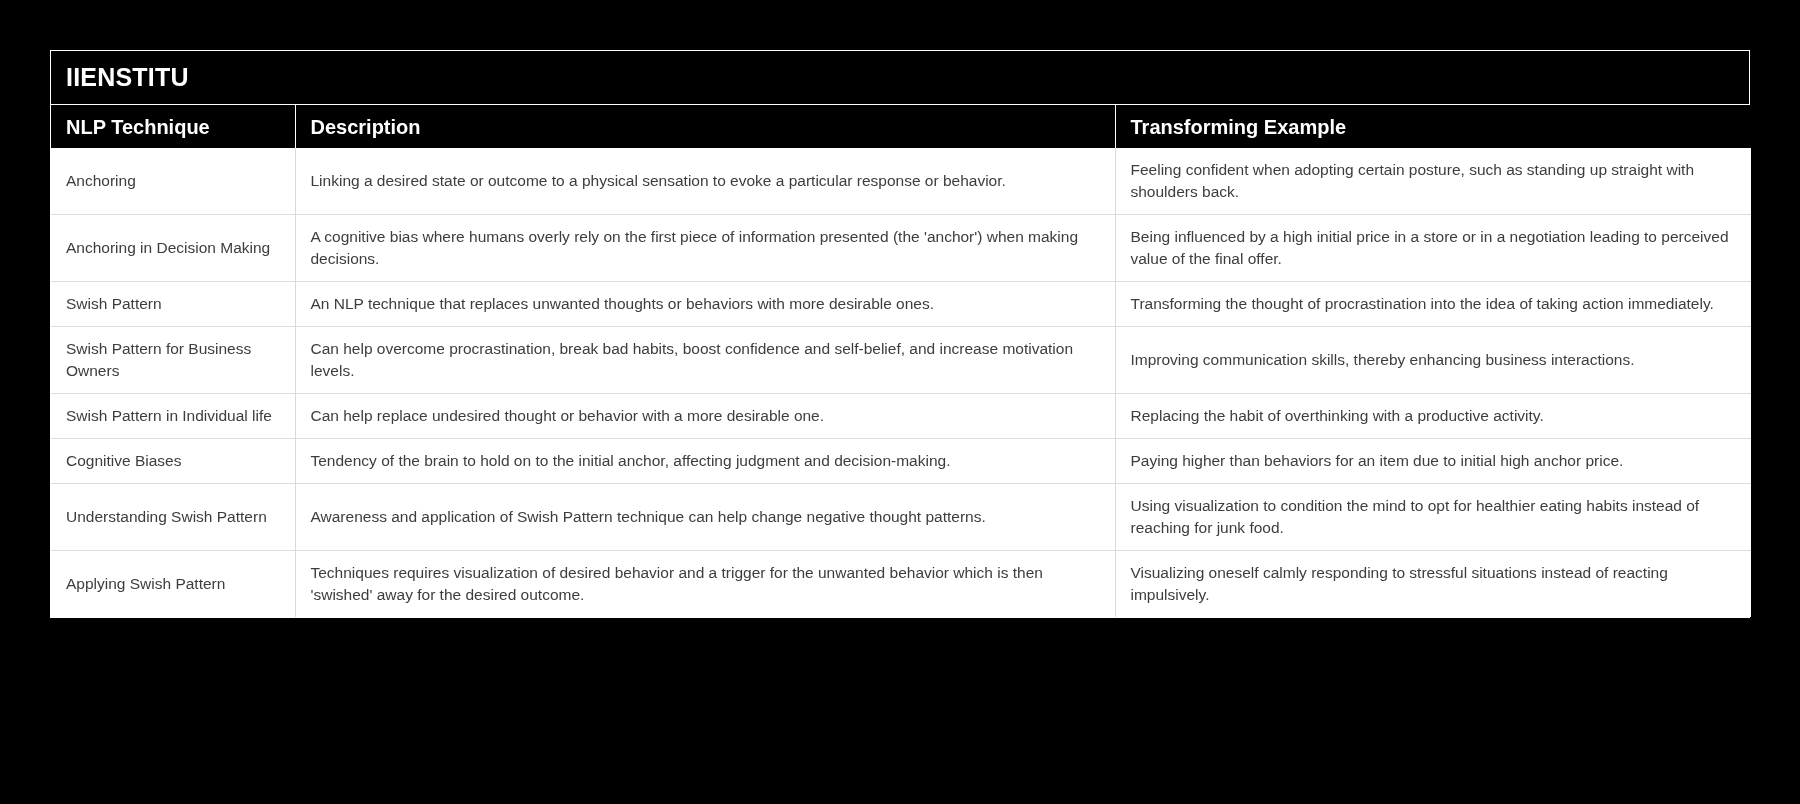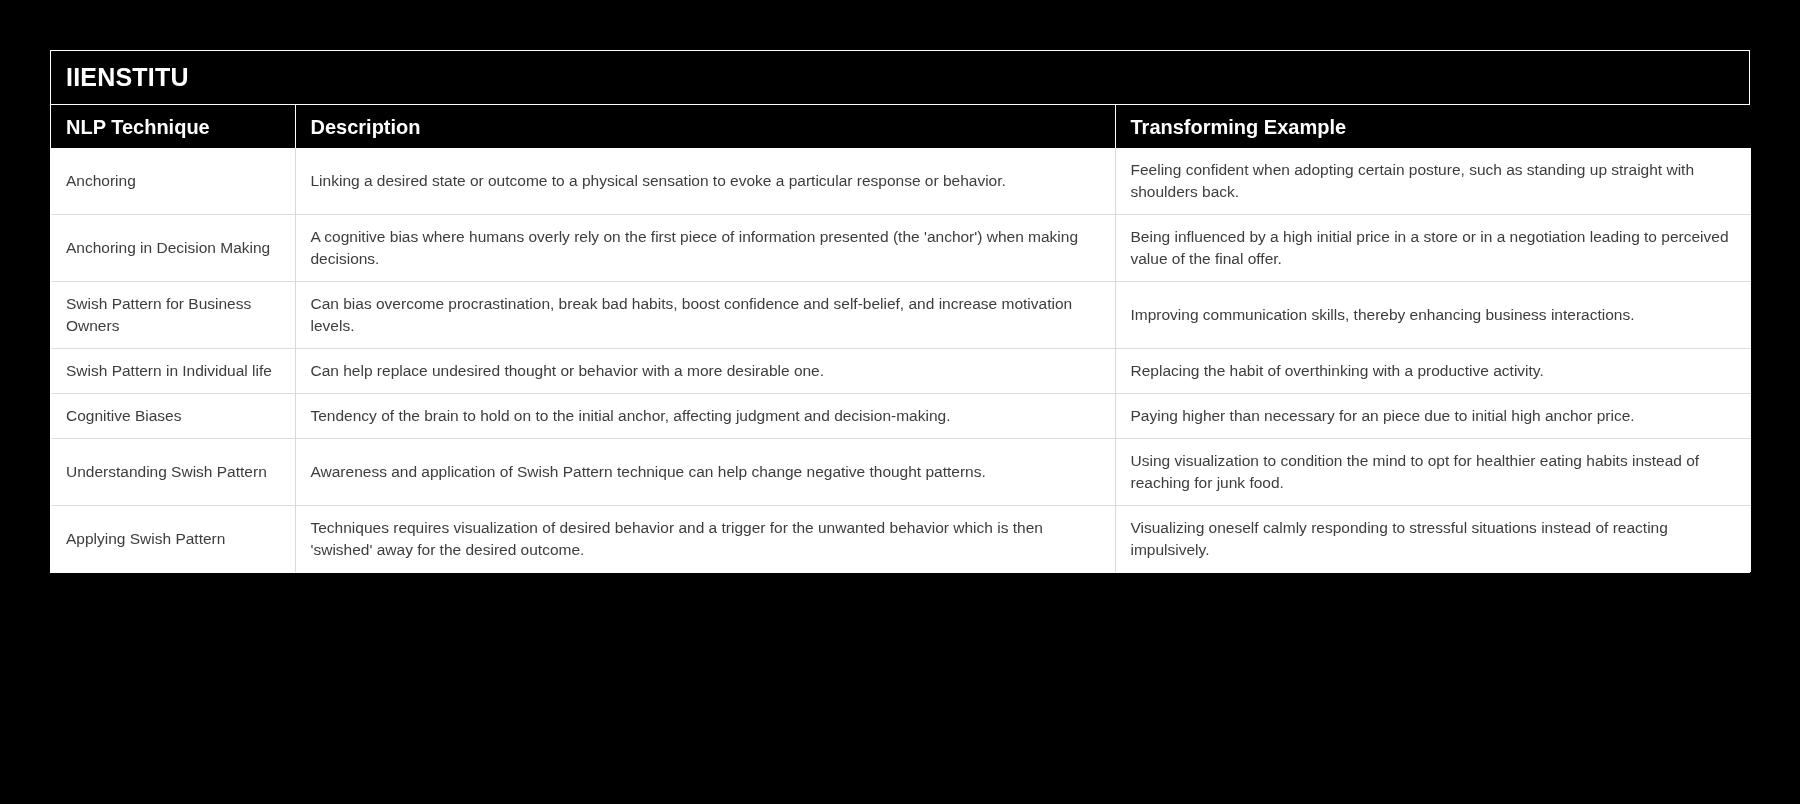--- a/index.html
+++ b/index.html
@@ -88,33 +88,38 @@
         <td>Anchoring</td>
         <td>Linking a desired state or outcome to a physical sensation to evoke a particular response or behavior.</td>
         <td>Feeling confident when adopting certain posture, such as standing up straight with shoulders back.</td>
       </tr>
       <tr>
         <td>Anchoring in Decision Making</td>
         <td>A cognitive bias where humans overly rely on the first piece of information presented (the 'anchor') when making decisions.</td>
         <td>Being influenced by a high initial price in a store or in a negotiation leading to perceived value of the final offer.</td>
       </tr>
       <tr>
+        <td>Swish Pattern</td>
+        <td>An NLP technique that replaces unwanted thoughts or behaviors with more desirable ones.</td>
+        <td>Transforming the thought of procrastination into the idea of taking action immediately.</td>
+      </tr>
+      <tr>
         <td>Swish Pattern for Business Owners</td>
-        <td>Can bias overcome procrastination, break bad habits, boost confidence and self-belief, and increase motivation levels.</td>
+        <td>Can help overcome procrastination, break bad habits, boost confidence and self-belief, and increase motivation levels.</td>
         <td>Improving communication skills, thereby enhancing business interactions.</td>
       </tr>
       <tr>
         <td>Swish Pattern in Individual life</td>
         <td>Can help replace undesired thought or behavior with a more desirable one.</td>
         <td>Replacing the habit of overthinking with a productive activity.</td>
       </tr>
       <tr>
         <td>Cognitive Biases</td>
         <td>Tendency of the brain to hold on to the initial anchor, affecting judgment and decision-making.</td>
-        <td>Paying higher than necessary for an piece due to initial high anchor price.</td>
+        <td>Paying higher than behaviors for an item due to initial high anchor price.</td>
       </tr>
       <tr>
         <td>Understanding Swish Pattern</td>
         <td>Awareness and application of Swish Pattern technique can help change negative thought patterns.</td>
         <td>Using visualization to condition the mind to opt for healthier eating habits instead of reaching for junk food.</td>
       </tr>
       <tr>
         <td>Applying Swish Pattern</td>
         <td>Techniques requires visualization of desired behavior and a trigger for the unwanted behavior which is then 'swished' away for the desired outcome.</td>
         <td>Visualizing oneself calmly responding to stressful situations instead of reacting impulsively.</td>

